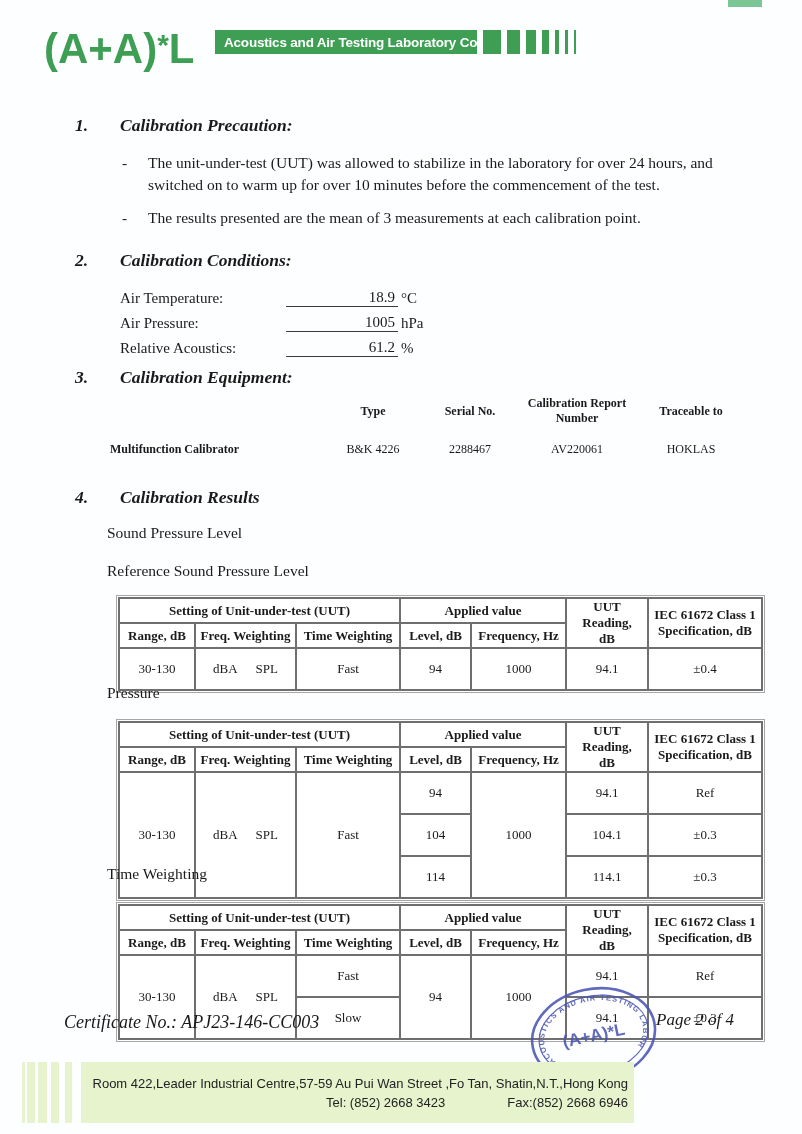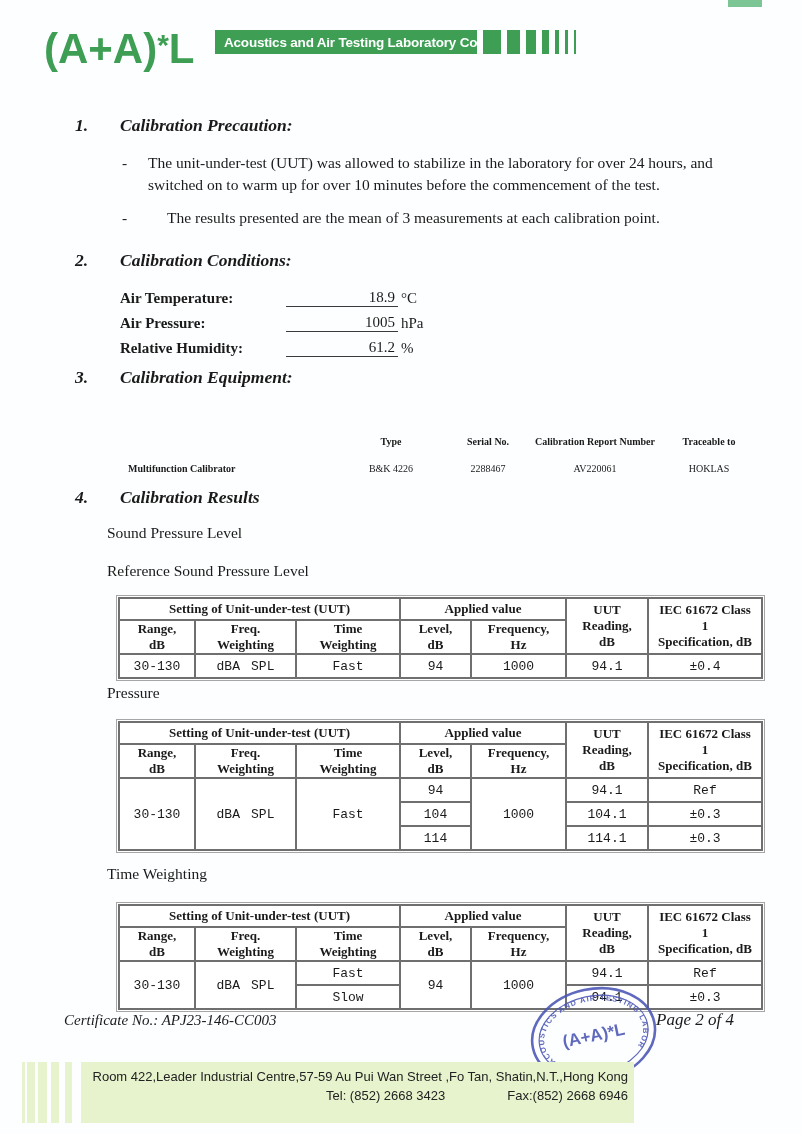--- a/index.html
+++ b/index.html
@@ -31,45 +31,45 @@
     font-family:"Liberation Sans", sans-serif; font-weight:bold;
     font-size:20px; letter-spacing:3px; white-space:nowrap;
   }
   
   .sec { position:absolute; display:flex; font-style:italic; font-weight:bold; font-size:17.5px; }
   .sec .num { width:45px; }
   .bullet { position:absolute; display:flex; font-size:15.5px; line-height:1.42; }
   .bullet .dash { width:26px; }
   
   .cond-row { position:absolute; display:flex; align-items:flex-end; font-size:15px; }
-  .cond-label { width:166px; font-weight:bold; }
+  .cond-label { width:166px; font-weight:normal; }
   .cond-line { display:inline-block; width:112px; border-bottom:1.5px solid #3a3a3a; }
   .cond-val { display:block; text-align:right; padding-right:3px; }
   .cond-unit { margin-left:3px; }
   
-  .equip { position:absolute; left:128px; top:396px; width:560px; font-size:10px;margin-top:40px; }
+  .equip { position:absolute; left:110px; top:396px; width:560px; font-size:12px; }
   .equip-head { display:grid; grid-template-columns:212px 102px 92px 122px 106px; align-items:center; font-weight:bold; text-align:center; }
   .equip-row  { display:grid; grid-template-columns:212px 102px 92px 122px 106px; margin-top:16px; text-align:center; }
   .equip-row .rname { text-align:left; font-weight:bold; }
   
   .sublabel { position:absolute; left:95px; font-size:15.5px;margin-left:12px; }
   .tframe { position:absolute; left:116px; border:1px solid #a6a6a6; padding:1px; background:#fff; }
   .rtable { border-collapse:collapse; width:643px; table-layout:fixed; font-size:13px; background:#fff; }
-  .rtable td { border:2px solid #6f6f6f; text-align:center; vertical-align:middle; height:22px; padding:0 9px; }
+  .rtable td { border:2px solid #6f6f6f; text-align:center; vertical-align:middle; height:22px; padding:0 2px; }
   .rtable tr.h td { font-weight:bold; }
-  .rtable td.d { height:24px;font-family:Liberation Mono, monospace; }
+  .rtable td.d { height:42px; }
   .split { display:flex; justify-content:space-around; padding:0 6px; }
   
-  .cert-line { position:absolute; left:64px; top:1012px; font-style:italic; font-size:15px; }
+  .cert-line { position:absolute; left:64px; top:1012px; font-style:italic; font-size:18px; }
   .page-label { position:absolute; left:656px; top:1010px; font-style:italic; font-size:17px; }
   .stamp { position:absolute; left:527px; top:981px; transform:rotate(-12deg); opacity:0.88; }
   .footer-band { position:absolute; left:22px; top:1062px; width:612px; height:61px; }
   .fstripe { position:absolute; top:0; height:61px; background:#fdfeff; }
   .ftext {
-    position:absolute; left:62px; right:6px; top:5px;
+    position:absolute; left:62px; right:6px; top:12px;
     font-family:"Liberation Sans", sans-serif; font-size:13px; color:#222;
     line-height:19px; text-align:right; white-space:nowrap;
   }
   .fline { display:flex; justify-content:flex-end; }
   .fline .gap60 { width:62px; }
   .fline .gap25 { width:26px; }
 </style>
 </head>
 <body>
 
@@ -98,21 +98,21 @@
   <div class="sec" style="left:75px; top:115px;">
     <span class="num">1.</span>
     <span>Calibration Precaution:</span>
   </div>
   <div class="bullet" style="left:122px; top:152px; width:628px;">
     <span class="dash">-</span>
     <span style="flex:1;">The unit-under-test (UUT) was allowed to stabilize in the laboratory for over 24 hours, and switched on to warm up for over 10 minutes before the commencement of the test.</span>
   </div>
   <div class="bullet" style="left:122px; top:207px; width:628px;">
     <span class="dash">-</span>
-    <span style="flex:1;margin-left:19px;">The results presented are the mean of 3 measurements at each calibration point.</span>
+    <span style="flex:1;">The results presented are the mean of 3 measurements at each calibration point.</span>
   </div>
 
   <div class="sec" style="left:75px; top:250px;">
     <span class="num">2.</span>
     <span>Calibration Conditions:</span>
   </div>
   <div class="cond-row" style="left:120px; top:289px;">
     <span class="cond-label">Air Temperature:</span>
     <span class="cond-line">
         <span class="cond-val">18.9</span>
@@ -120,21 +120,21 @@
     <span class="cond-unit">°C</span>
   </div>
   <div class="cond-row" style="left:120px; top:314px;">
     <span class="cond-label">Air Pressure:</span>
     <span class="cond-line">
         <span class="cond-val">1005</span>
       </span>
     <span class="cond-unit">hPa</span>
   </div>
   <div class="cond-row" style="left:120px; top:339px;">
-    <span class="cond-label">Relative Humidity:</span>
+    <span class="cond-label">Relative Acoustics:</span>
     <span class="cond-line">
         <span class="cond-val">61.2</span>
       </span>
     <span class="cond-unit">%</span>
   </div>
 
   <div class="sec" style="left:75px; top:367px;">
     <span class="num">3.</span>
     <span>Calibration Equipment:</span>
   </div>

